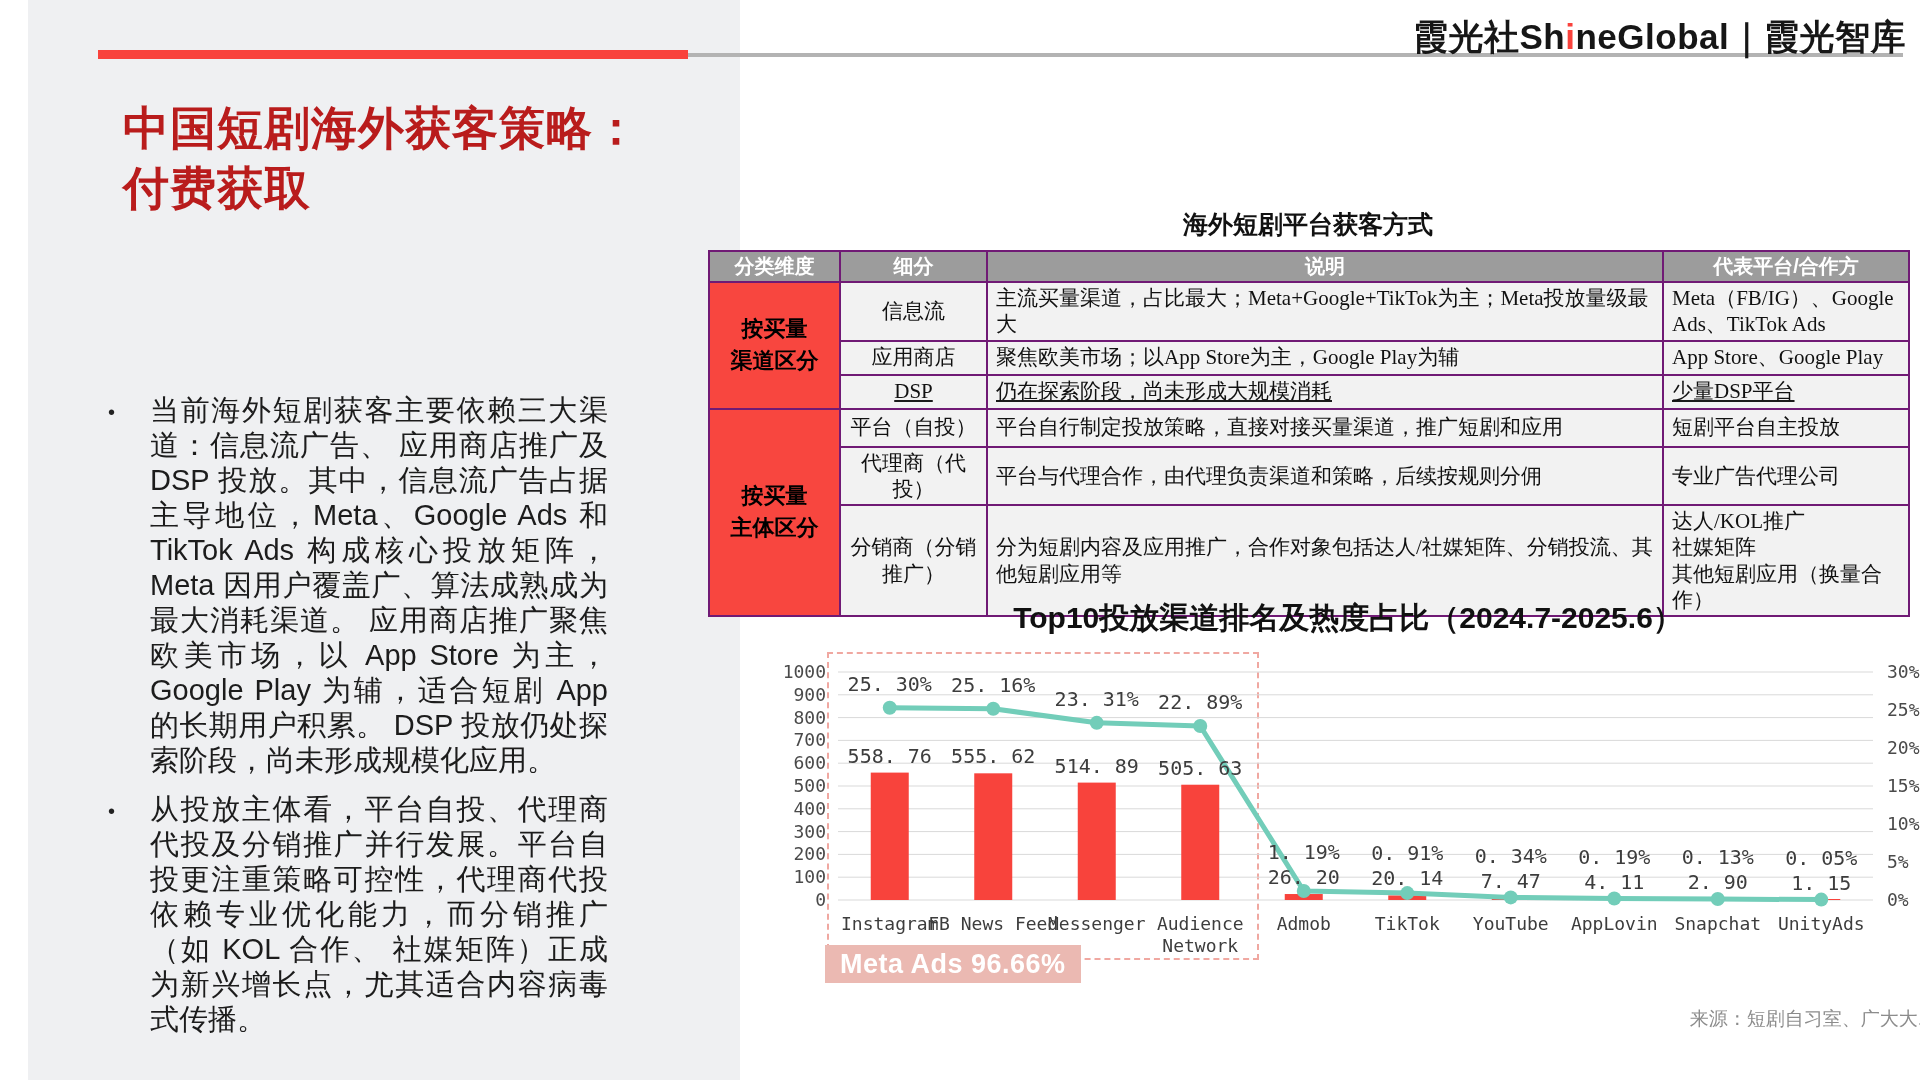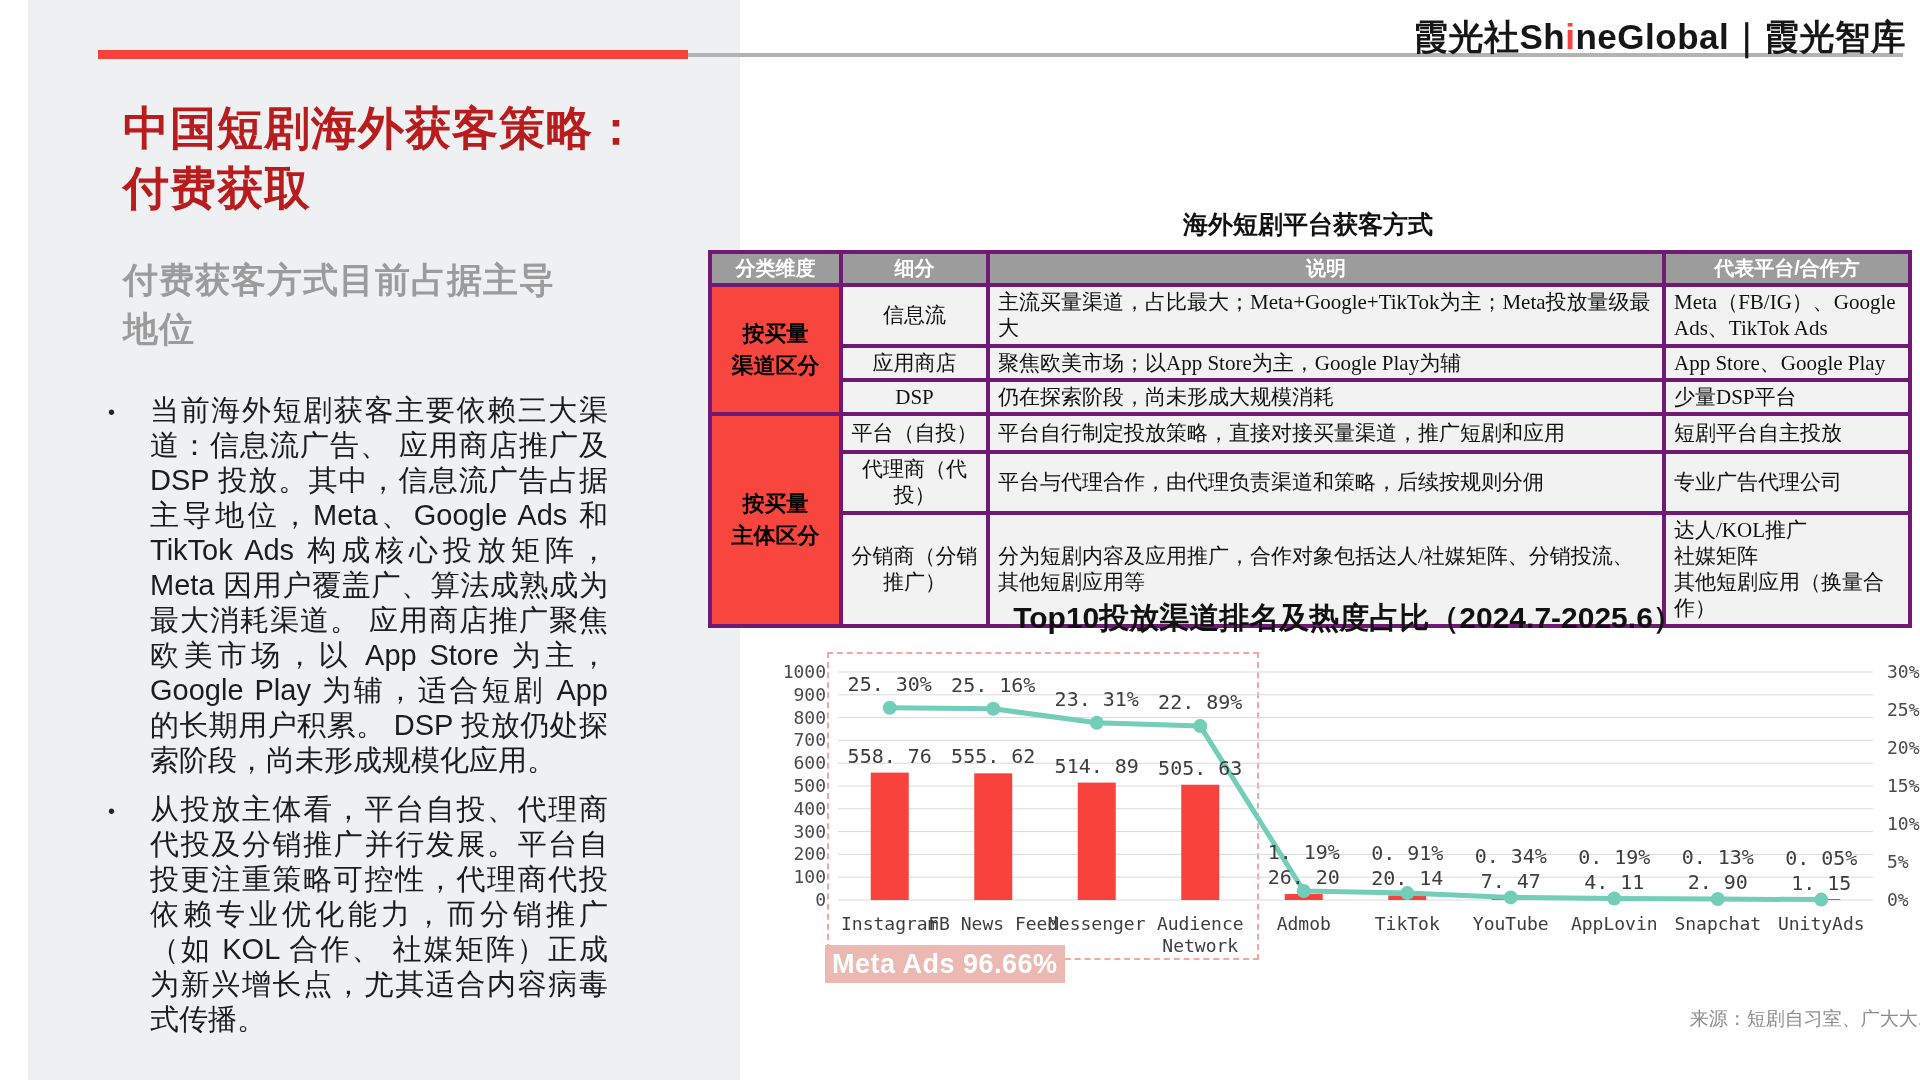--- a/index.html
+++ b/index.html
@@ -16,42 +16,42 @@
   .page-subtitle{position:absolute;left:95px;top:255px;width:500px;font-size:35px;line-height:49px;
               font-weight:700;color:#9b9b9b;white-space:pre-line;letter-spacing:1px;}
   .bullet-list{position:absolute;left:80px;top:393px;width:500px;}
   .bullet-item{display:flex;margin-bottom:14px;}
   .bullet-marker{flex:0 0 42px;font-size:20px;line-height:35px;color:#222;padding-top:2px;}
   .bullet-text{flex:1;font-size:29px;line-height:35px;color:#1c1c1c;text-align:justify;}
   .table-title{position:absolute;left:680px;top:208px;width:1200px;text-align:center;
                font-size:25px;font-weight:800;color:#111;}
   .acq-table{position:absolute;left:680px;top:250px;width:1200px;border-collapse:collapse;
              table-layout:fixed;}
-  .acq-table th,.acq-table td{border:4px solid #701a75;overflow:hidden;}
+  .acq-table th,.acq-table td{border:2px solid #701a75;overflow:hidden;}
   .acq-table th{background:#9c9c9c;color:#ffffff;font-size:20px;font-weight:700;height:24px;
                 padding:1px 4px;}
   .acq-table td{background:#f2f2f2;font-size:21px;color:#111;padding:2px 8px;vertical-align:middle;
                 font-family:"Liberation Serif","DejaVu Serif",serif;line-height:1.25;}
   .acq-table td.group-cell{background:#f8463f;color:#000000;text-align:center;font-weight:700;
                 font-size:22px;white-space:pre-line;line-height:1.45;
                 font-family:"Liberation Sans","DejaVu Sans",sans-serif;}
   .acq-table td.seg-cell{text-align:center;}
-  .r1{height:52px;} .r2{height:34px;} .r3{height:34px;} .r4{height:38px;} .r5{height:38px;} .r6{height:74px;}
+  .r1{height:52px;} .r2{height:34px;} .r3{height:34px;text-decoration:underline;} .r4{height:38px;} .r5{height:38px;} .r6{height:74px;}
   .rep-pre{white-space:pre-line;}
   .chart-title{position:absolute;left:745px;top:598px;width:1150px;text-align:center;
                font-size:30px;font-weight:800;color:#111;}
   .chart-dashed-highlight{position:absolute;left:799px;top:652px;width:428px;height:304px;
                border:2px dashed #f0a8a1;}
   #combo-chart{position:absolute;left:745px;top:630px;}
   #combo-chart text.tick{font-family:"DejaVu Sans Mono","Liberation Mono",monospace;font-size:18px;fill:#4a4a4a;}
   #combo-chart text.dlabel{font-family:"DejaVu Sans Mono","Liberation Mono",monospace;font-size:20px;fill:#3d3d3d;}
   #combo-chart text.cat{font-family:"DejaVu Sans Mono","Liberation Mono",monospace;font-size:18px;fill:#3d3d3d;}
   .meta-ads-badge{position:absolute;left:797px;top:945px;height:38px;line-height:38px;
                background:#ebb9b2;color:#ffffff;font-size:27px;font-weight:800;
-               padding:0 7px;letter-spacing:0.5px;}
+               padding:0 15px;letter-spacing:0.5px;}
   .chart-legend{position:absolute;left:745px;top:960px;width:1150px;display:flex;
                justify-content:center;align-items:center;gap:46px;}
   .legend-item{display:flex;align-items:center;gap:8px;font-size:21px;color:#333;}
   .swatch-bar{display:inline-block;width:38px;height:13px;}
   .swatch-line{position:relative;display:inline-block;width:64px;height:5px;}
   .swatch-dot{position:absolute;left:26px;top:-4px;width:13px;height:13px;border-radius:50%;}
   .chart-source{position:absolute;left:745px;top:1006px;width:1150px;text-align:right;
                font-size:19px;color:#8c8c8c;}
 </style>
 </head>
@@ -59,22 +59,20 @@
 
 <div class="slide">
   <div class="left-panel"></div>
   <div class="accent-line-red"></div>
   <div class="accent-line-gray"></div>
 
   <div class="brand-logo"><span>霞光社Sh</span><span class="red-i">i</span><span>neGlobal｜霞光智库</span></div>
 
   <div class="page-title">中国短剧海外获客策略：
 付费获取</div>
-  <div class="page-subtitle">付费获客方式目前占据主导
-地位</div>
 
   <div class="bullet-list">
     <div class="bullet-item">
       <span class="bullet-marker">•</span>
       <span class="bullet-text">当前海外短剧获客主要依赖三大渠道：信息流广告、 应用商店推广及 DSP 投放。其中，信息流广告占据主导地位，Meta、Google Ads 和 TikTok Ads 构成核心投放矩阵，Meta 因用户覆盖广、算法成熟成为最大消耗渠道。 应用商店推广聚焦欧美市场，以 App Store 为主，Google Play 为辅，适合短剧 App 的长期用户积累。 DSP 投放仍处探索阶段，尚未形成规模化应用。</span>
     </div>
     <div class="bullet-item">
       <span class="bullet-marker">•</span>
       <span class="bullet-text">从投放主体看，平台自投、代理商代投及分销推广并行发展。平台自投更注重策略可控性，代理商代投依赖专业优化能力，而分销推广（如 KOL 合作、 社媒矩阵）正成为新兴增长点，尤其适合内容病毒式传播。</span>
     </div>

